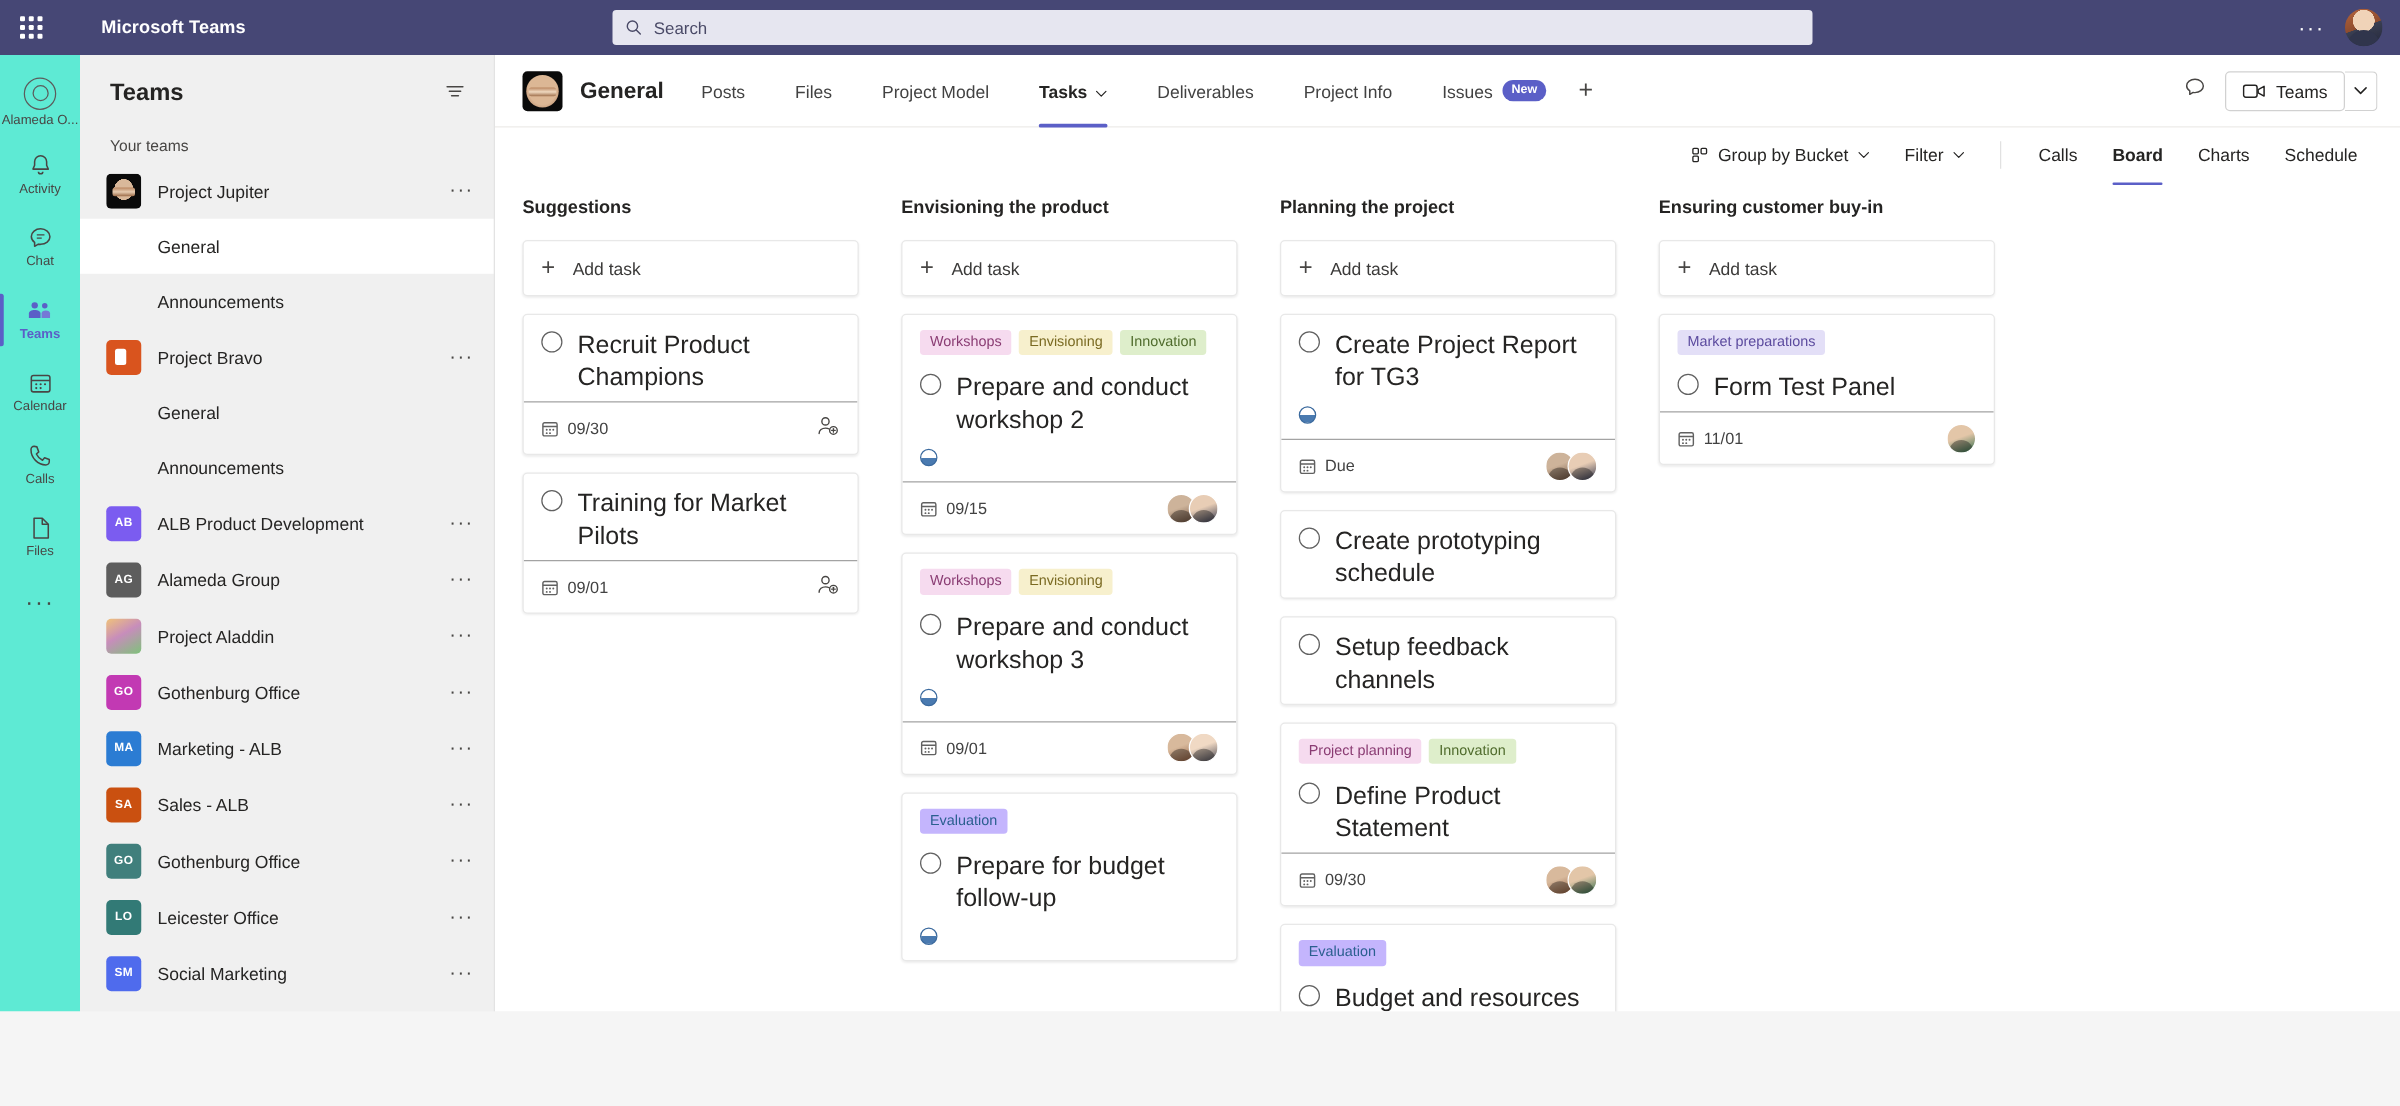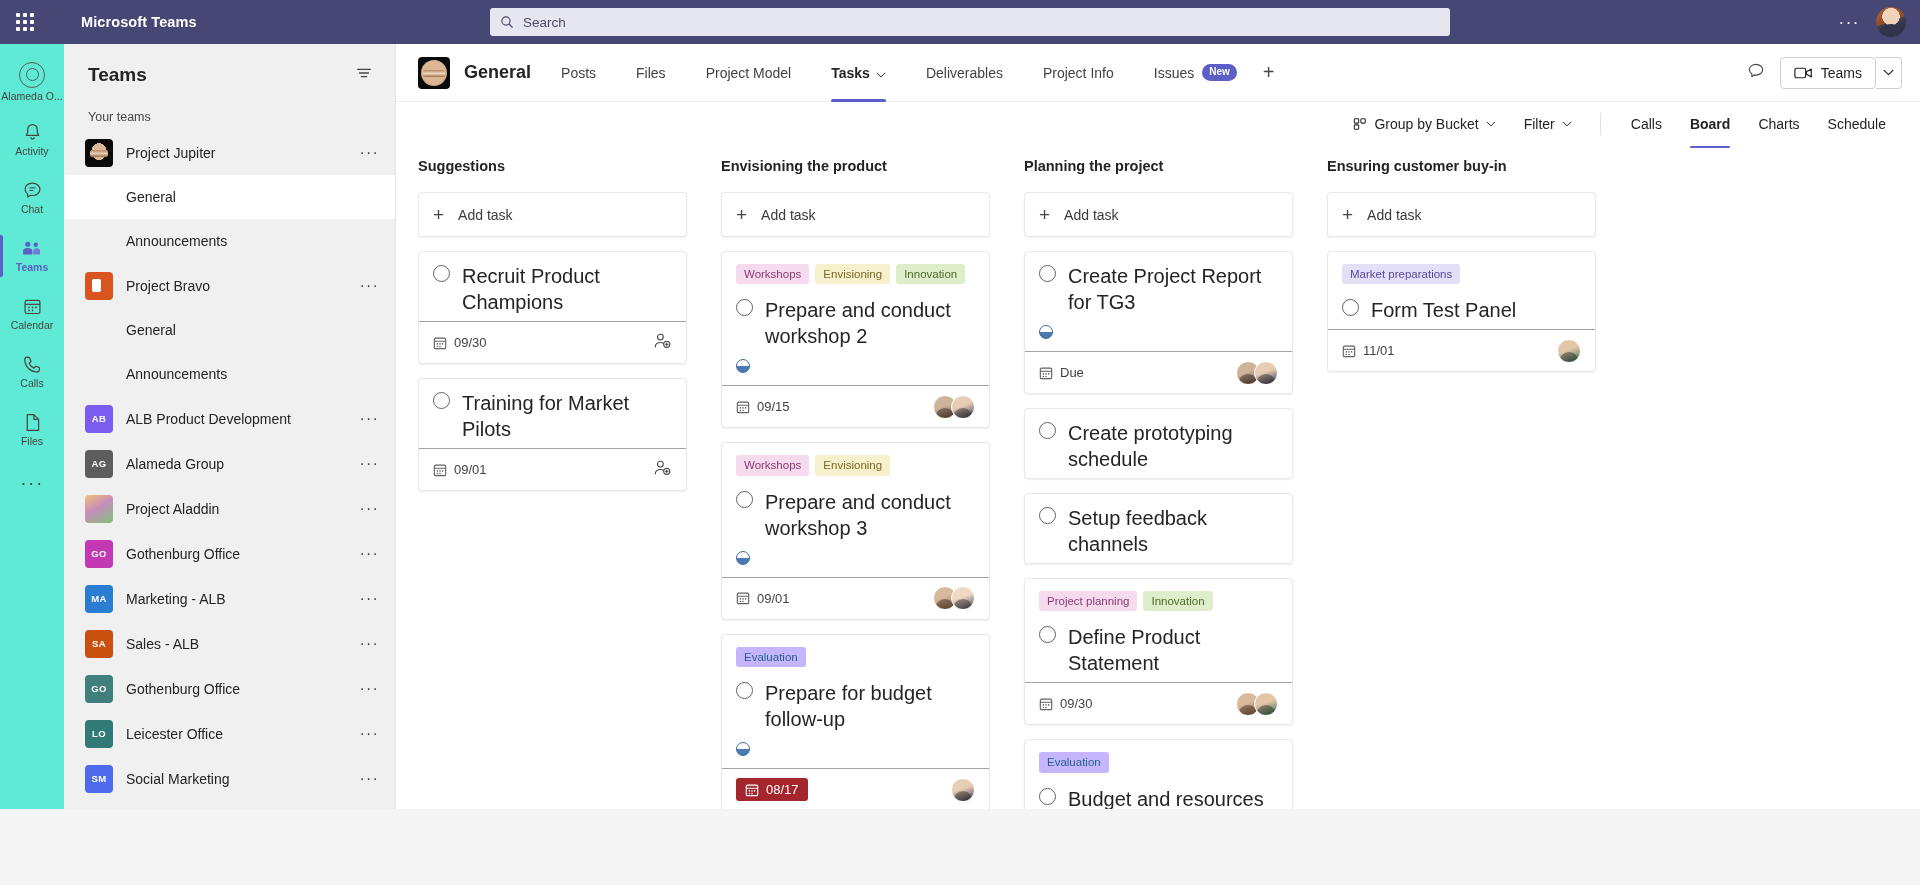--- a/index.html
+++ b/index.html
@@ -591,39 +591,20 @@
               <div class="labels">
                 <span class="lbl blue">Evaluation</span>
               </div>
               <div class="card-title">
                 <span class="check"></span>
                 <span>Prepare for budget follow-up</span>
               </div>
               <div class="progress-row">
                 <div class="half-circle"></div>
               </div>
-              <div class="card-foot">
-                <div class="date-chip overdue">
-                  <span style="display: flex;">
-                    <svg width="14" height="14" viewBox="0 0 16 16">
-                      <rect x="1.5" y="2.5" width="13" height="12" rx="1.5" fill="none" stroke="#ffffff" stroke-width="1.3"></rect>
-                      <line x1="1.5" y1="6" x2="14.5" y2="6" stroke="#ffffff" stroke-width="1.3"></line>
-                      <circle cx="5" cy="9" r=".9" fill="#ffffff"></circle>
-                      <circle cx="8" cy="9" r=".9" fill="#ffffff"></circle>
-                      <circle cx="11" cy="9" r=".9" fill="#ffffff"></circle>
-                      <circle cx="5" cy="12" r=".9" fill="#ffffff"></circle>
-                      <circle cx="8" cy="12" r=".9" fill="#ffffff"></circle>
-                    </svg>
-                  </span>
-                  <span>08/17</span>
-                </div>
-                <div class="foot-right">
-                  <div class="ava a2"></div>
-                </div>
-              </div>
             </div>
           </div>
           <div class="bucket">
             <div class="bucket-title">Planning the project</div>
             <div class="card">
               <div class="add-task">
                 <span class="add-plus">+</span>
                 <span>Add task</span>
               </div>
             </div>

